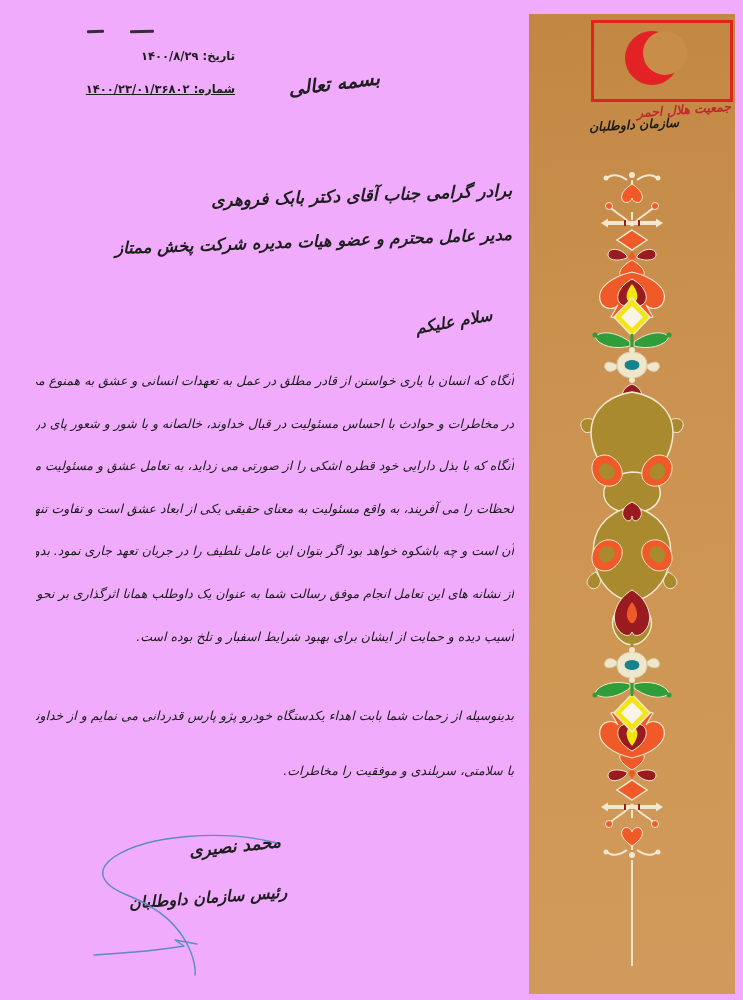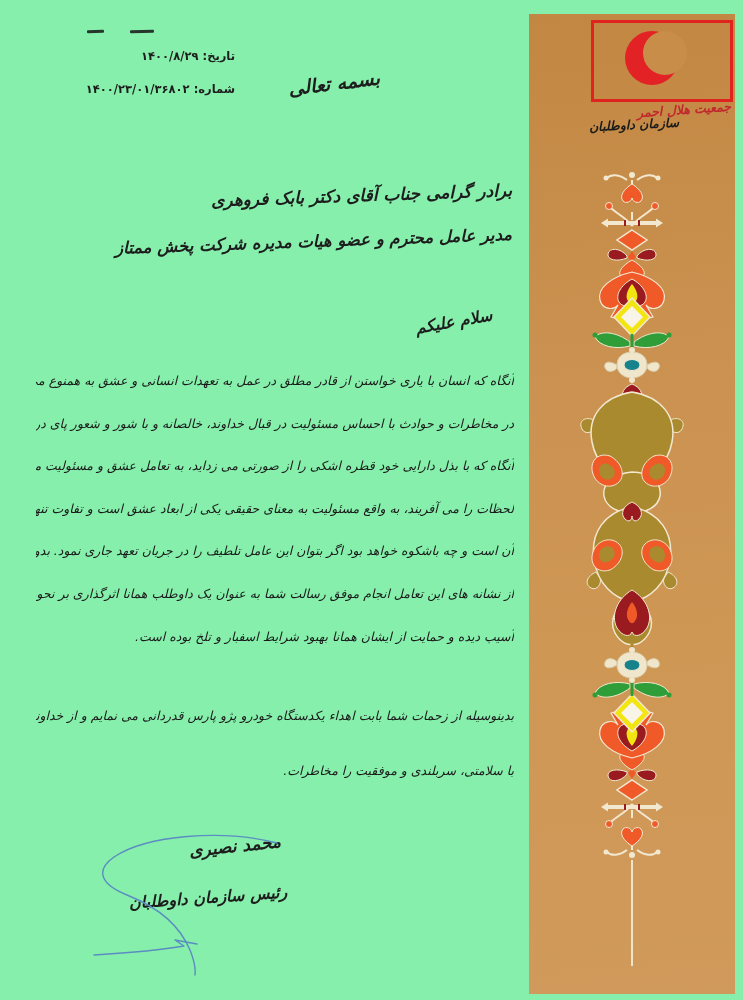--- a/index.html
+++ b/index.html
@@ -1,36 +1,36 @@
 <!DOCTYPE html>
 <html lang="fa"><head>
 <meta charset="utf-8">
 <style>
   html,body{margin:0;padding:0;}
   body{background:#e8e8e6;font-family:"DejaVu Sans",sans-serif;}
-  .page{position:relative;width:743px;height:1000px;margin:0 auto;background:#86efac;overflow:hidden;color:#1d1d1d;}
+  .page{position:relative;width:743px;height:1000px;margin:0 auto;background:#f0abfc;overflow:hidden;color:#1d1d1d;}
 
   
   .speck{position:absolute;background:#151515;opacity:.85;border-radius:1px;}
   .speck.s1{left:87px;top:30px;width:17px;height:3px;transform:rotate(-2deg);}
   .speck.s2{left:130px;top:30px;width:24px;height:3px;transform:rotate(-1deg);}
 
   
   .band{position:absolute;left:529px;top:14px;width:206px;height:980px;
         background:linear-gradient(175deg,#c28742 0%,#ca9150 35%,#cf9754 65%,#d09a5c 100%);}
   .logo-box{position:absolute;left:62px;top:6px;width:136px;height:76px;border:3px solid #df2420;}
   .logo-box svg{display:block;}
   .org-name{position:absolute;left:100px;top:88px;width:110px;text-align:center;
             font-size:12.5px;font-weight:bold;font-style:italic;color:#c1272d;transform:rotate(-4deg);}
   .org-unit{position:absolute;left:46px;top:103px;width:118px;text-align:center;
             font-size:12.5px;font-weight:bold;font-style:italic;color:#1b1b1b;transform:rotate(-3deg);}
   .ornament{position:absolute;left:18px;top:156px;}
   .meta{position:absolute;left:45px;top:48px;width:190px;direction:rtl;text-align:right;
         font-size:11.5px;font-weight:bold;line-height:16px;}
-  .meta .num{margin-top:17px;}
+  .meta .num{margin-top:17px;text-decoration:underline;}
   .besm{position:absolute;left:288px;top:72px;font-size:19px;font-weight:bold;font-style:italic;
         transform:rotate(-7deg);direction:rtl;}
   .recipient{position:absolute;left:40px;right:231px;top:180px;direction:rtl;text-align:right;}
   .recipient .r1{font-size:17px;font-weight:bold;font-style:italic;transform:rotate(-2deg);transform-origin:right;}
   .recipient .r2{margin-top:25px;font-size:16.5px;font-weight:bold;font-style:italic;transform:rotate(-2deg);transform-origin:right;}
   .salutation{position:absolute;right:250px;top:312px;font-size:16px;font-weight:bold;font-style:italic;
               transform:rotate(-10deg);direction:rtl;}
   .body-block{position:absolute;left:36px;right:229px;top:360px;direction:rtl;}
   .body-line{height:42.6px;line-height:42.6px;font-size:12.5px;font-style:italic;color:#191919;
              text-align:justify;text-align-last:justify;overflow:hidden;white-space:nowrap;}
@@ -176,21 +176,21 @@
 
   <div class="salutation">سلام علیکم</div>
 
   <div class="body-block">
     <div class="body-line">آنگاه که انسان با یاری خواستن از قادر مطلق در عمل به تعهدات انسانی و عشق به همنوع می کوشد و آنگاه که</div>
     <div class="body-line">در مخاطرات و حوادث با احساس مسئولیت در قبال خداوند، خالصانه و با شور و شعور پای در میدان می گذارد،</div>
     <div class="body-line">آنگاه که با بذل دارایی خود قطره اشکی را از صورتی می زداید، به تعامل عشق و مسئولیت می رسد و زیباترین</div>
     <div class="body-line">لحظات را می آفریند، به واقع مسئولیت به معنای حقیقی یکی از ابعاد عشق است و تفاوت تنها در نحوه تجلی</div>
     <div class="body-line">آن است و چه باشکوه خواهد بود اگر بتوان این عامل تلطیف را در جریان تعهد جاری نمود. بدون شک یکی</div>
     <div class="body-line">از نشانه های این تعامل انجام موفق رسالت شما به عنوان یک داوطلب همانا اثرگذاری بر نحوه زندگی مردم</div>
-    <div class="body-line last">آسیب دیده و حمایت از ایشان همانا بهبود شرایط اسفبار و تلخ بوده است.</div>
+    <div class="body-line last">آسیب دیده و حمایت از ایشان برای بهبود شرایط اسفبار و تلخ بوده است.</div>
   </div>
 
   <div class="closing-block">
     <div class="closing-line">بدینوسیله از زحمات شما بابت اهداء یکدستگاه خودرو پژو پارس قدردانی می نمایم و از خداوند منان طول عمر همراه</div>
     <div class="closing-line last">با سلامتی، سربلندی و موفقیت را مخاطرات.</div>
   </div>
 
   <div class="sig-name">محمد نصیری</div>
   <div class="sig-title">رئیس سازمان داوطلبان</div>
   <svg class="sig-ink" width="310" height="170" viewBox="0 0 310 170">

